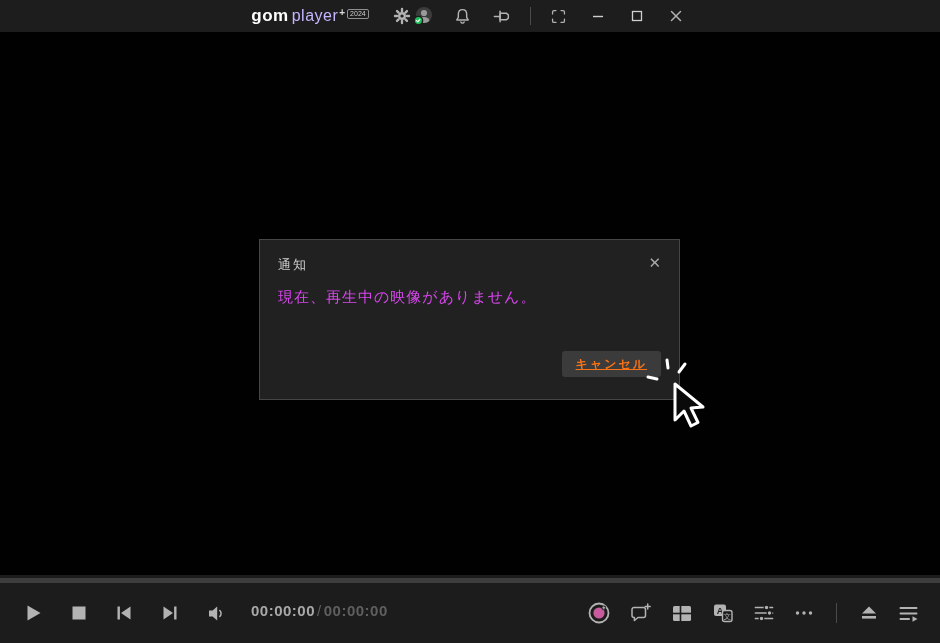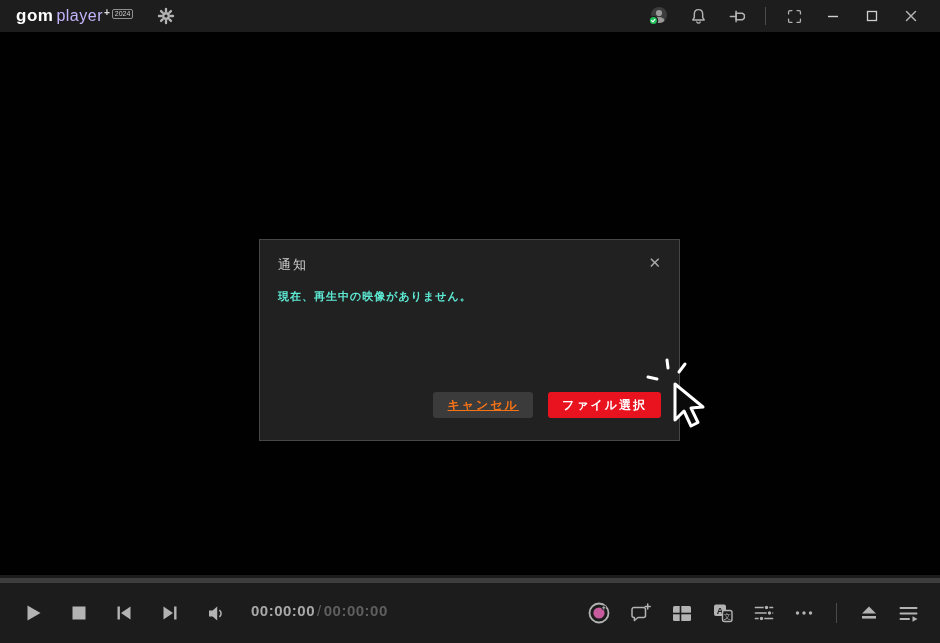--- a/index.html
+++ b/index.html
@@ -2,43 +2,43 @@
 <html><head>
 <meta charset="utf-8">
 <style>
   * { margin:0; padding:0; box-sizing:border-box; }
   html,body { width:940px; height:643px; overflow:hidden; background:#000;
     font-family:"Liberation Sans","DejaVu Sans",sans-serif; }
   .app { position:relative; width:940px; height:643px; background:#000; }
 
   
   .titlebar { position:absolute; top:0; left:0; right:0; height:32px;
-    background:#1d1d1d; display:flex; align-items:center; justify-content:space-between; }
+    background:#1d1d1d; display:flex; align-items:center; justify-content:center; }
   .tb-left { display:flex; align-items:center; padding-left:16px; gap:22px; }
   .logo { display:flex; align-items:baseline; color:#fff; cursor:default; }
   .logo-gom { font-weight:800; font-size:17px; letter-spacing:0.5px; }
   .logo-player { font-weight:400; font-size:16px; color:#c4b5fd; margin-left:3px; letter-spacing:0.5px; }
   .logo-plus { font-size:10px; font-weight:700; color:#dcdcdc; transform:translateY(-5px); display:inline-block; margin-left:1px; }
   .logo-badge { font-size:7px; color:#cfcfcf; border:1px solid #8f8f8f; border-radius:2px;
     padding:0 2px; line-height:8px; transform:translateY(-5px); display:inline-block; margin-left:2px; }
   .tb-right { display:flex; align-items:center; gap:17px; padding-right:18px; }
   .tb-btn { display:flex; align-items:center; justify-content:center; width:22px; height:22px; cursor:pointer; }
   .tb-divider { width:1px; height:18px; background:#4a4a4a; }
 
   
   .video-area { position:absolute; top:32px; left:0; right:0; bottom:68px; background:#010101; }
 
   
-  .dialog { position:absolute; left:259px; top:239px; width:421px; height:202px;
+  .dialog { position:absolute; left:259px; top:239px; width:421px; height:161px;
     background:#212121; border:1px solid #464646; padding:16px 18px; }
   .dialog-head { display:flex; justify-content:space-between; align-items:flex-start; }
   .dialog-title { font-size:13px; color:#cfcfcf; letter-spacing:2px; }
   .dialog-close { color:#a8a8a8; font-size:15px; cursor:pointer; line-height:14px; }
   .dialog-body { margin-top:13px; }
-  .dialog-line { font-size:11px; color:#5eead4; letter-spacing:1px; line-height:19px; white-space:nowrap;font-weight:bold; }
+  .dialog-line { font-size:15px; color:#d946ef; letter-spacing:1px; line-height:19px; white-space:nowrap; }
   .dialog-buttons { position:absolute; right:18px; bottom:22px; display:flex; gap:15px; }
   .btn { height:26px; border:none; border-radius:3px; font-size:12px; font-weight:bold;
     letter-spacing:2px; padding:0 14px; cursor:pointer;
     font-family:"Liberation Sans","DejaVu Sans",sans-serif; }
   .btn-cancel { background:#3b3b3b; color:#f97316;text-decoration:underline; }
   .btn-confirm { background:#e8131f; color:#ffffff; }
 
   
   .cursor { position:absolute; left:645px; top:358px; width:72px; height:74px; pointer-events:none; }
 
@@ -169,21 +169,20 @@
   <div class="dialog">
     <div class="dialog-head">
       <span class="dialog-title">通知</span>
       <span class="dialog-close">✕</span>
     </div>
     <div class="dialog-body">
       <div class="dialog-line">現在、再生中の映像がありません。</div>
     </div>
     <div class="dialog-buttons">
       <button class="btn btn-cancel">キャンセル</button>
-      <button class="btn btn-confirm" style="background: rgb(232, 19, 31);">ファイル選択</button>
     </div>
   </div>
 
   <div class="cursor">
     <svg width="72" height="74" viewBox="0 0 72 74">
       <g stroke="#ffffff" stroke-width="3" stroke-linecap="round">
         <line x1="12" y1="21" x2="3" y2="19"></line>
         <line x1="23" y1="10" x2="22" y2="2"></line>
         <line x1="34" y1="14" x2="40" y2="6"></line>
       </g>

